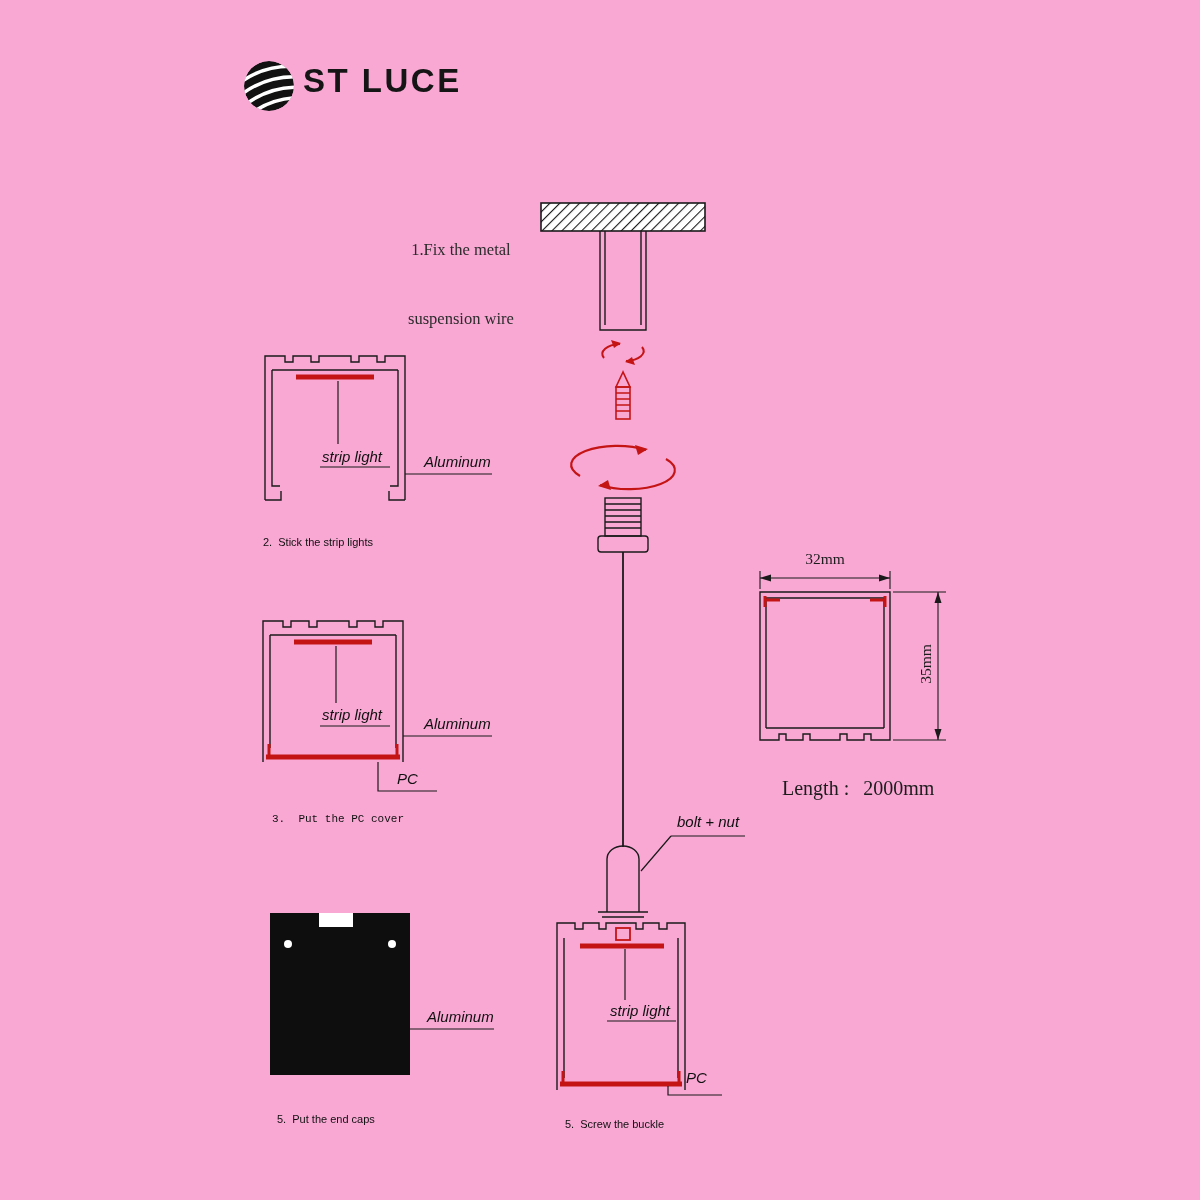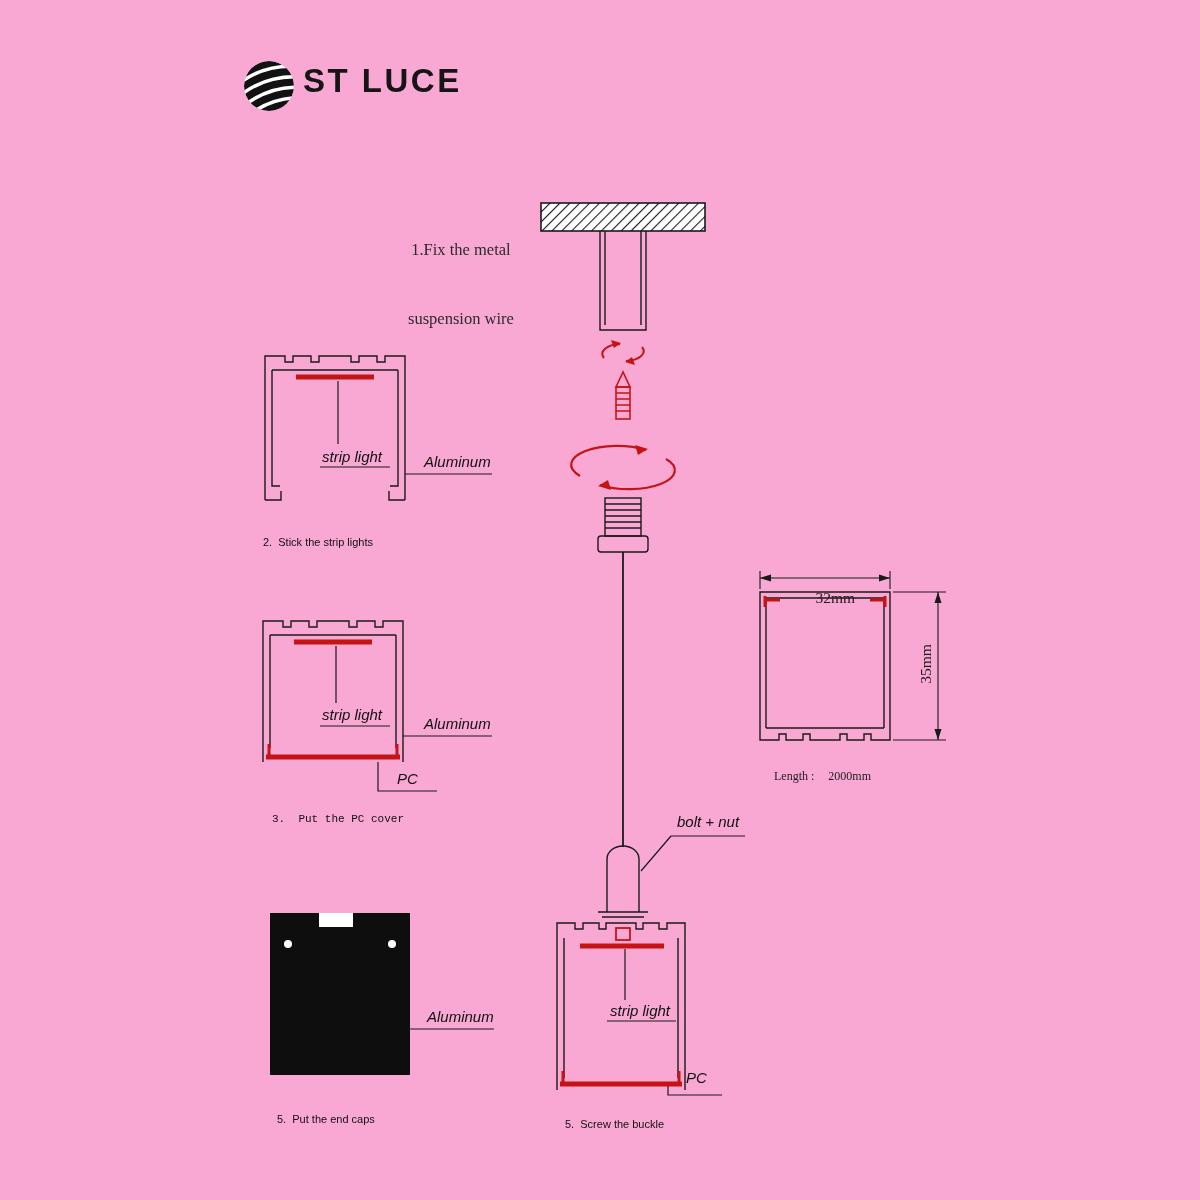--- a/index.html
+++ b/index.html
@@ -10,23 +10,23 @@
   .art{position:absolute;left:0;top:0;width:1200px;height:1200px;}
   .t{position:absolute;white-space:pre;}
   .brand{left:303px;top:62px;font-size:33px;font-weight:bold;letter-spacing:2.5px;color:#151515;}
   .logo{position:absolute;left:243px;top:60px;width:52px;height:52px;}
   .model{left:753px;top:76px;font-size:17px;font-weight:bold;color:#0c0c0c;}
   .model .val{margin-left:6px;}
   .note{left:408px;top:192px;font-family:"Liberation Serif",serif;font-size:16.5px;line-height:23px;color:#2b2b2b;text-align:center;}
   .lbl{font-size:15px;color:#101010;font-style:italic;}
   .cap{font-size:11px;color:#101010;}
   .ser{font-family:"Liberation Serif",serif;color:#1c1c1c;}
-  .dim32{left:795px;top:550px;width:60px;text-align:right;font-size:15.5px;margin-top:39px;}
+  .dim32{left:795px;top:550px;width:60px;text-align:center;font-size:15.5px;}
   .dim35{left:898px;top:655px;width:56px;height:18px;text-align:center;font-size:15.5px;transform:rotate(-90deg);}
-  .len{left:762px;top:754px;font-size:12px;}
+  .len{left:762px;top:754px;font-size:20px;}
   .len .val{margin-left:14px;}
 </style>
 </head>
 <body>
 
 <div class="sheet">
 
   <svg class="art" viewBox="0 0 1200 1200" aria-hidden="true">
     <defs>
       <pattern id="hatch" patternUnits="userSpaceOnUse" width="7" height="7" patternTransform="rotate(45)">

